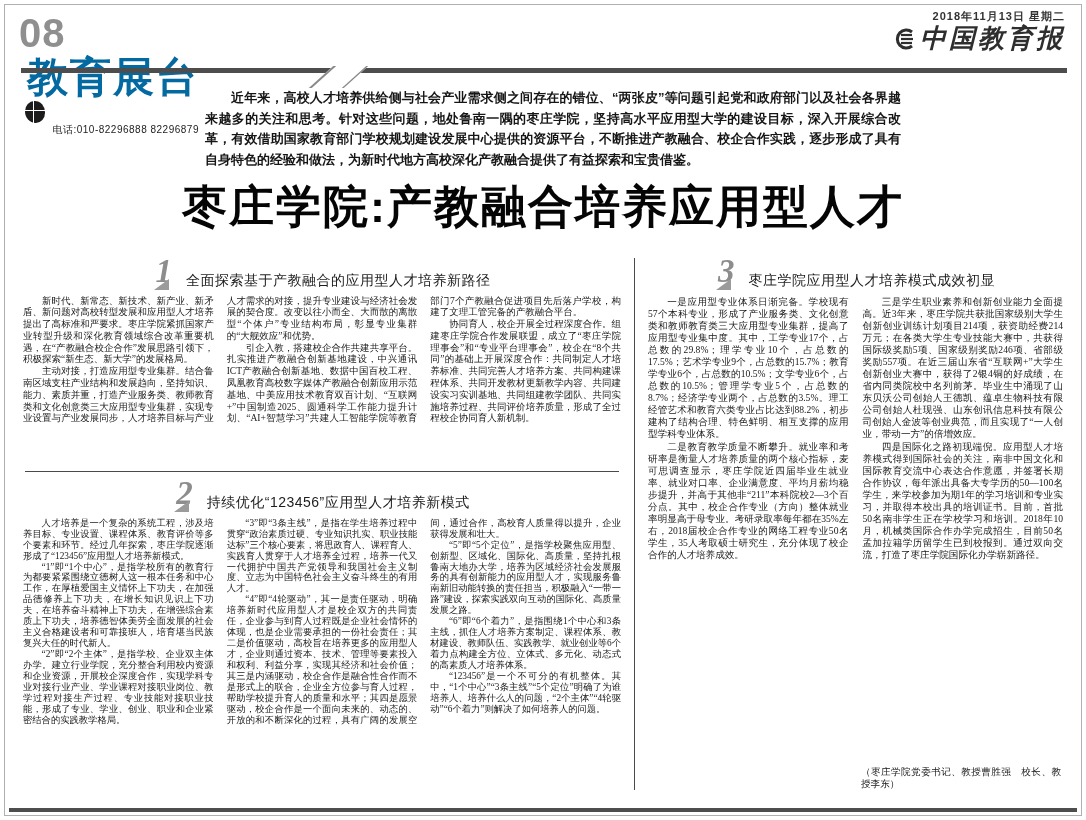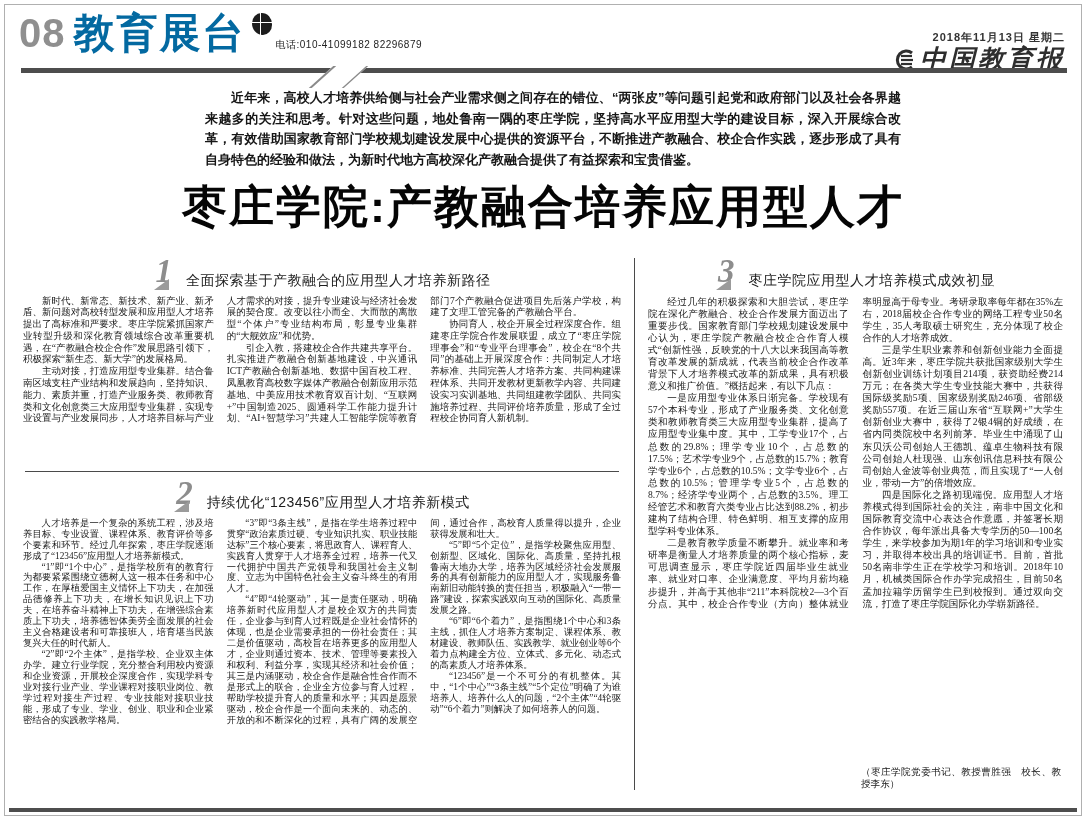--- a/index.html
+++ b/index.html
@@ -2,32 +2,32 @@
 <html><head>
 <meta charset="utf-8">
 <style>
   html,body{margin:0;padding:0;background:#fff;}
   body{width:1086px;height:820px;overflow:hidden;position:relative;
        font-family:"Liberation Serif",serif;color:#1a1a1a;}
   .page{position:absolute;inset:4px;border:1px solid #b0b0b0;background:#fff;}
 
   
   .masthead{position:relative;height:54px;padding:6px 14px 0 14px;}
-  .mast-left{position:absolute;left:14px;top:6px;display:flex;align-items:flex-start;}
+  .mast-left{position:absolute;left:14px;top:6px;display:flex;align-items:flex-start;flex-direction:column;}
   .pagenum{font-family:"Liberation Sans",sans-serif;font-size:40px;line-height:44px;
            font-weight:700;color:#8f8f8f;letter-spacing:1px;}
   .section-name{font-family:"Liberation Sans",sans-serif;font-size:41px;line-height:44px;
            font-weight:900;color:#0369a1;letter-spacing:2px;margin-left:8px;}
   .seal{display:inline-block;width:20px;height:22px;margin:2px 0 0 6px;background:#1c1c1c;
         border-radius:48% 52% 46% 54%;
         background-image:linear-gradient(90deg,transparent 40%,#fff 40%,#fff 46%,transparent 46%),
                          linear-gradient(0deg,transparent 55%,#fff 55%,#fff 60%,transparent 60%);}
   .phone{font-family:"Liberation Sans",sans-serif;font-size:10px;color:#222;
          align-self:flex-end;margin:0 0 3px 4px;letter-spacing:.5px;}
-  .mast-right{position:absolute;right:16px;top:25px;text-align:right;}
+  .mast-right{position:absolute;right:16px;top:4px;text-align:right;}
   .mast-date{font-family:"Liberation Sans",sans-serif;font-size:11px;font-weight:700;
              color:#333;letter-spacing:1px;}
   .logo-row{display:flex;align-items:center;margin-top:2px;}
   .logo-mark{width:24px;height:22px;margin-right:4px;}
   .logo-text{font-family:"Liberation Serif",serif;font-style:italic;font-weight:700;
              font-size:26px;line-height:26px;color:#2e2e2e;letter-spacing:3px;}
   .mast-rule{position:relative;height:5px;background:#4d4d4d;margin:3px 14px 0 16px;}
   .mast-tail{position:absolute;left:300px;top:-2px;width:30px;height:22px;background:#fff;
              border-left:3px solid #8a8a8a;border-right:2px solid #8a8a8a;
              transform:skewX(-48deg);}
@@ -71,21 +71,21 @@
 </head>
 <body>
 
 <div class="page">
 
   <div class="masthead">
     <div class="mast-left">
       <span class="pagenum">08</span>
       <span class="section-name">教育展台</span>
       <span class="seal"></span>
-      <span class="phone">电话:010-41099182  82296879</span>
+      <span class="phone">电话:010-82296888  82296879</span>
     </div>
     <div class="mast-right">
       <div class="mast-date">2018年11月13日  星期二</div>
       <div class="logo-row">
         <svg class="logo-mark" viewBox="0 0 24 22">
           <path d="M20,4 A9,9 0 1 0 20,18" fill="none" stroke="#2e2e2e" stroke-width="3"></path>
           <line x1="9" y1="7" x2="20" y2="7" stroke="#2e2e2e" stroke-width="2.2"></line>
           <line x1="9" y1="11" x2="21" y2="11" stroke="#2e2e2e" stroke-width="2.2"></line>
           <line x1="9" y1="15" x2="20" y2="15" stroke="#2e2e2e" stroke-width="2.2"></line>
         </svg>
@@ -142,21 +142,20 @@
 
     <div class="vdiv"></div>
 
     <div class="right-region">
       <section>
         <div class="sec-header">
           <span class="numicon">3</span>
           <span class="sec-title">枣庄学院应用型人才培养模式成效初显</span>
         </div>
         <div class="cols cols2" id="s3-body">
-            <p class="para">经过几年的积极探索和大胆尝试，枣庄学院在深化产教融合、校企合作发展方面迈出了重要步伐。国家教育部门学校规划建设发展中心认为，枣庄学院产教融合校企合作育人模式“创新性强，反映党的十八大以来我国高等教育改革发展的新成就，代表当前校企合作改革背景下人才培养模式改革的新成果，具有积极意义和推广价值。”概括起来，有以下几点：</p>
             <p class="para">一是应用型专业体系日渐完备。学校现有57个本科专业，形成了产业服务类、文化创意类和教师教育类三大应用型专业集群，提高了应用型专业集中度。其中，工学专业17个，占总数的29.8%；理学专业10个，占总数的17.5%；艺术学专业9个，占总数的15.7%；教育学专业6个，占总数的10.5%；文学专业6个，占总数的10.5%；管理学专业5个，占总数的8.7%；经济学专业两个，占总数的3.5%。理工经管艺术和教育六类专业占比达到88.2%，初步建构了结构合理、特色鲜明、相互支撑的应用型学科专业体系。</p>
             <p class="para">二是教育教学质量不断攀升。就业率和考研率是衡量人才培养质量的两个核心指标，麦可思调查显示，枣庄学院近四届毕业生就业率、就业对口率、企业满意度、平均月薪均稳步提升，并高于其他非“211”本科院校2—3个百分点。其中，校企合作专业（方向）整体就业率明显高于母专业。考研录取率每年都在35%左右，2018届校企合作专业的网络工程专业50名学生，35人考取硕士研究生，充分体现了校企合作的人才培养成效。</p>
             <p class="para">三是学生职业素养和创新创业能力全面提高。近3年来，枣庄学院共获批国家级别大学生创新创业训练计划项目214项，获资助经费214万元；在各类大学生专业技能大赛中，共获得国际级奖励5项、国家级别奖励246项、省部级奖励557项。在近三届山东省“互联网+”大学生创新创业大赛中，获得了2银4铜的好成绩，在省内同类院校中名列前茅。毕业生中涌现了山东贝沃公司创始人王德凯、蕴卓生物科技有限公司创始人杜现强、山东创讯信息科技有限公司创始人金波等创业典范，而且实现了“一人创业，带动一方”的倍增效应。</p>
             <p class="para">四是国际化之路初现端倪。应用型人才培养模式得到国际社会的关注，南非中国文化和国际教育交流中心表达合作意愿，并签署长期合作协议，每年派出具备大专学历的50—100名学生，来学校参加为期1年的学习培训和专业实习，并取得本校出具的培训证书。目前，首批50名南非学生正在学校学习和培训。2018年10月，机械类国际合作办学完成招生，目前50名孟加拉籍学历留学生已到校报到。通过双向交流，打造了枣庄学院国际化办学崭新路径。</p>
           </div>
         <p class="byline">（枣庄学院党委书记、教授曹胜强　校长、教授李东）</p>
       </section>
     </div>
 
   </div>

